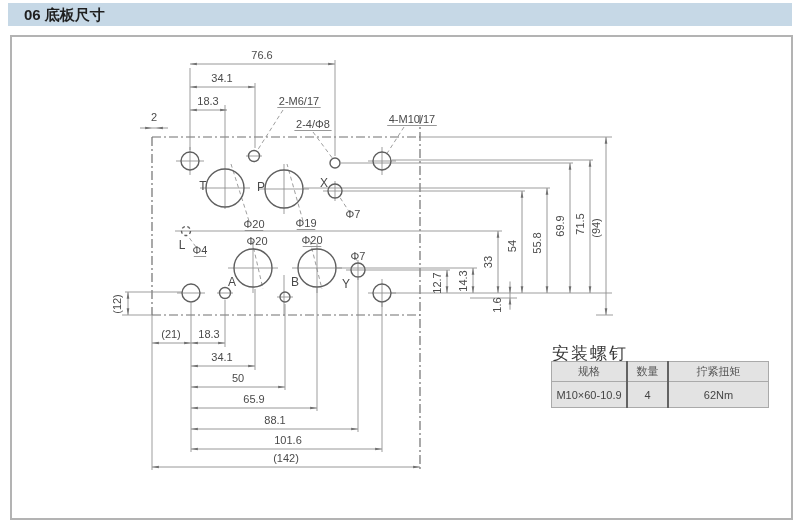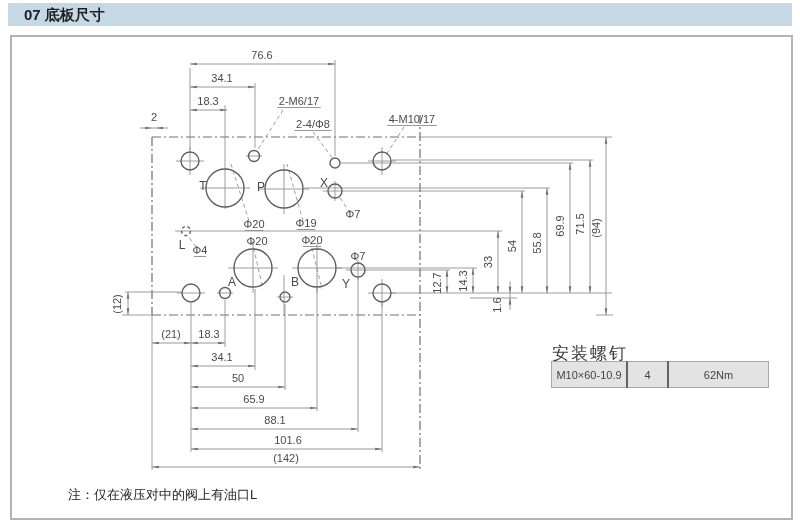--- a/index.html
+++ b/index.html
@@ -21,21 +21,21 @@
   .screw-table td.c2{width:35px;border-left:2px solid #636363;}
   .screw-table td.c3{width:95px;border-left:2px solid #636363;border-right:1px solid #aaa;}
   .note{position:absolute;left:68px;top:486px;font-size:13px;color:#262626;}
 </style>
 </head>
 <body>
 
 <div class="page">
 
   <div class="titlebar">
-    <span>07 底板尺寸</span>
+    <span>06 底板尺寸</span>
   </div>
 
   <div class="content-box"></div>
 
   <svg id="drawing" viewBox="0 0 800 525">
       <line x1="152" y1="137" x2="420" y2="137" stroke="#707070" stroke-width="1.2" stroke-dasharray="9 3 2 3"></line>
       <line x1="152" y1="315" x2="420" y2="315" stroke="#707070" stroke-width="1.2" stroke-dasharray="9 3 2 3"></line>
       <line x1="152" y1="137" x2="152" y2="315" stroke="#707070" stroke-width="1.2" stroke-dasharray="9 3 2 3"></line>
       <line x1="420" y1="115" x2="420" y2="470" stroke="#707070" stroke-width="1.2" stroke-dasharray="9 3 2 3"></line>
       <line x1="190" y1="68" x2="190" y2="150" stroke="#8c8c8c" stroke-width="0.85"></line>
@@ -226,23 +226,27 @@
       <text x="313" y="128" font-size="11" text-anchor="middle" fill="#4a4a4a" font-family="&quot;Liberation Sans&quot;,&quot;DejaVu Sans&quot;,sans-serif">2-4/Φ8</text>
       <line x1="294.4" y1="130.5" x2="331.6" y2="130.5" stroke="#8c8c8c" stroke-width="0.9"></line>
       <text x="412" y="123" font-size="11" text-anchor="middle" fill="#4a4a4a" font-family="&quot;Liberation Sans&quot;,&quot;DejaVu Sans&quot;,sans-serif">4-M10/17</text>
       <line x1="387.2" y1="125.5" x2="436.8" y2="125.5" stroke="#8c8c8c" stroke-width="0.9"></line>
     </svg>
 
   <div class="tbl-title">安装螺钉</div>
 
   <table class="screw-table">
     <tbody>
+      <tr class="hdr">
+        <td class="c1">规格</td>
+        <td class="c2">数量</td>
+        <td class="c3">拧紧扭矩</td>
+      </tr>
       <tr class="shade">
         <td class="c1">M10×60-10.9</td>
         <td class="c2">4</td>
         <td class="c3">62Nm</td>
       </tr>
     </tbody>
   </table>
 
-  <div class="note">注：仅在液压对中的阀上有油口L</div>
 
 </div>
 
 </body></html>

